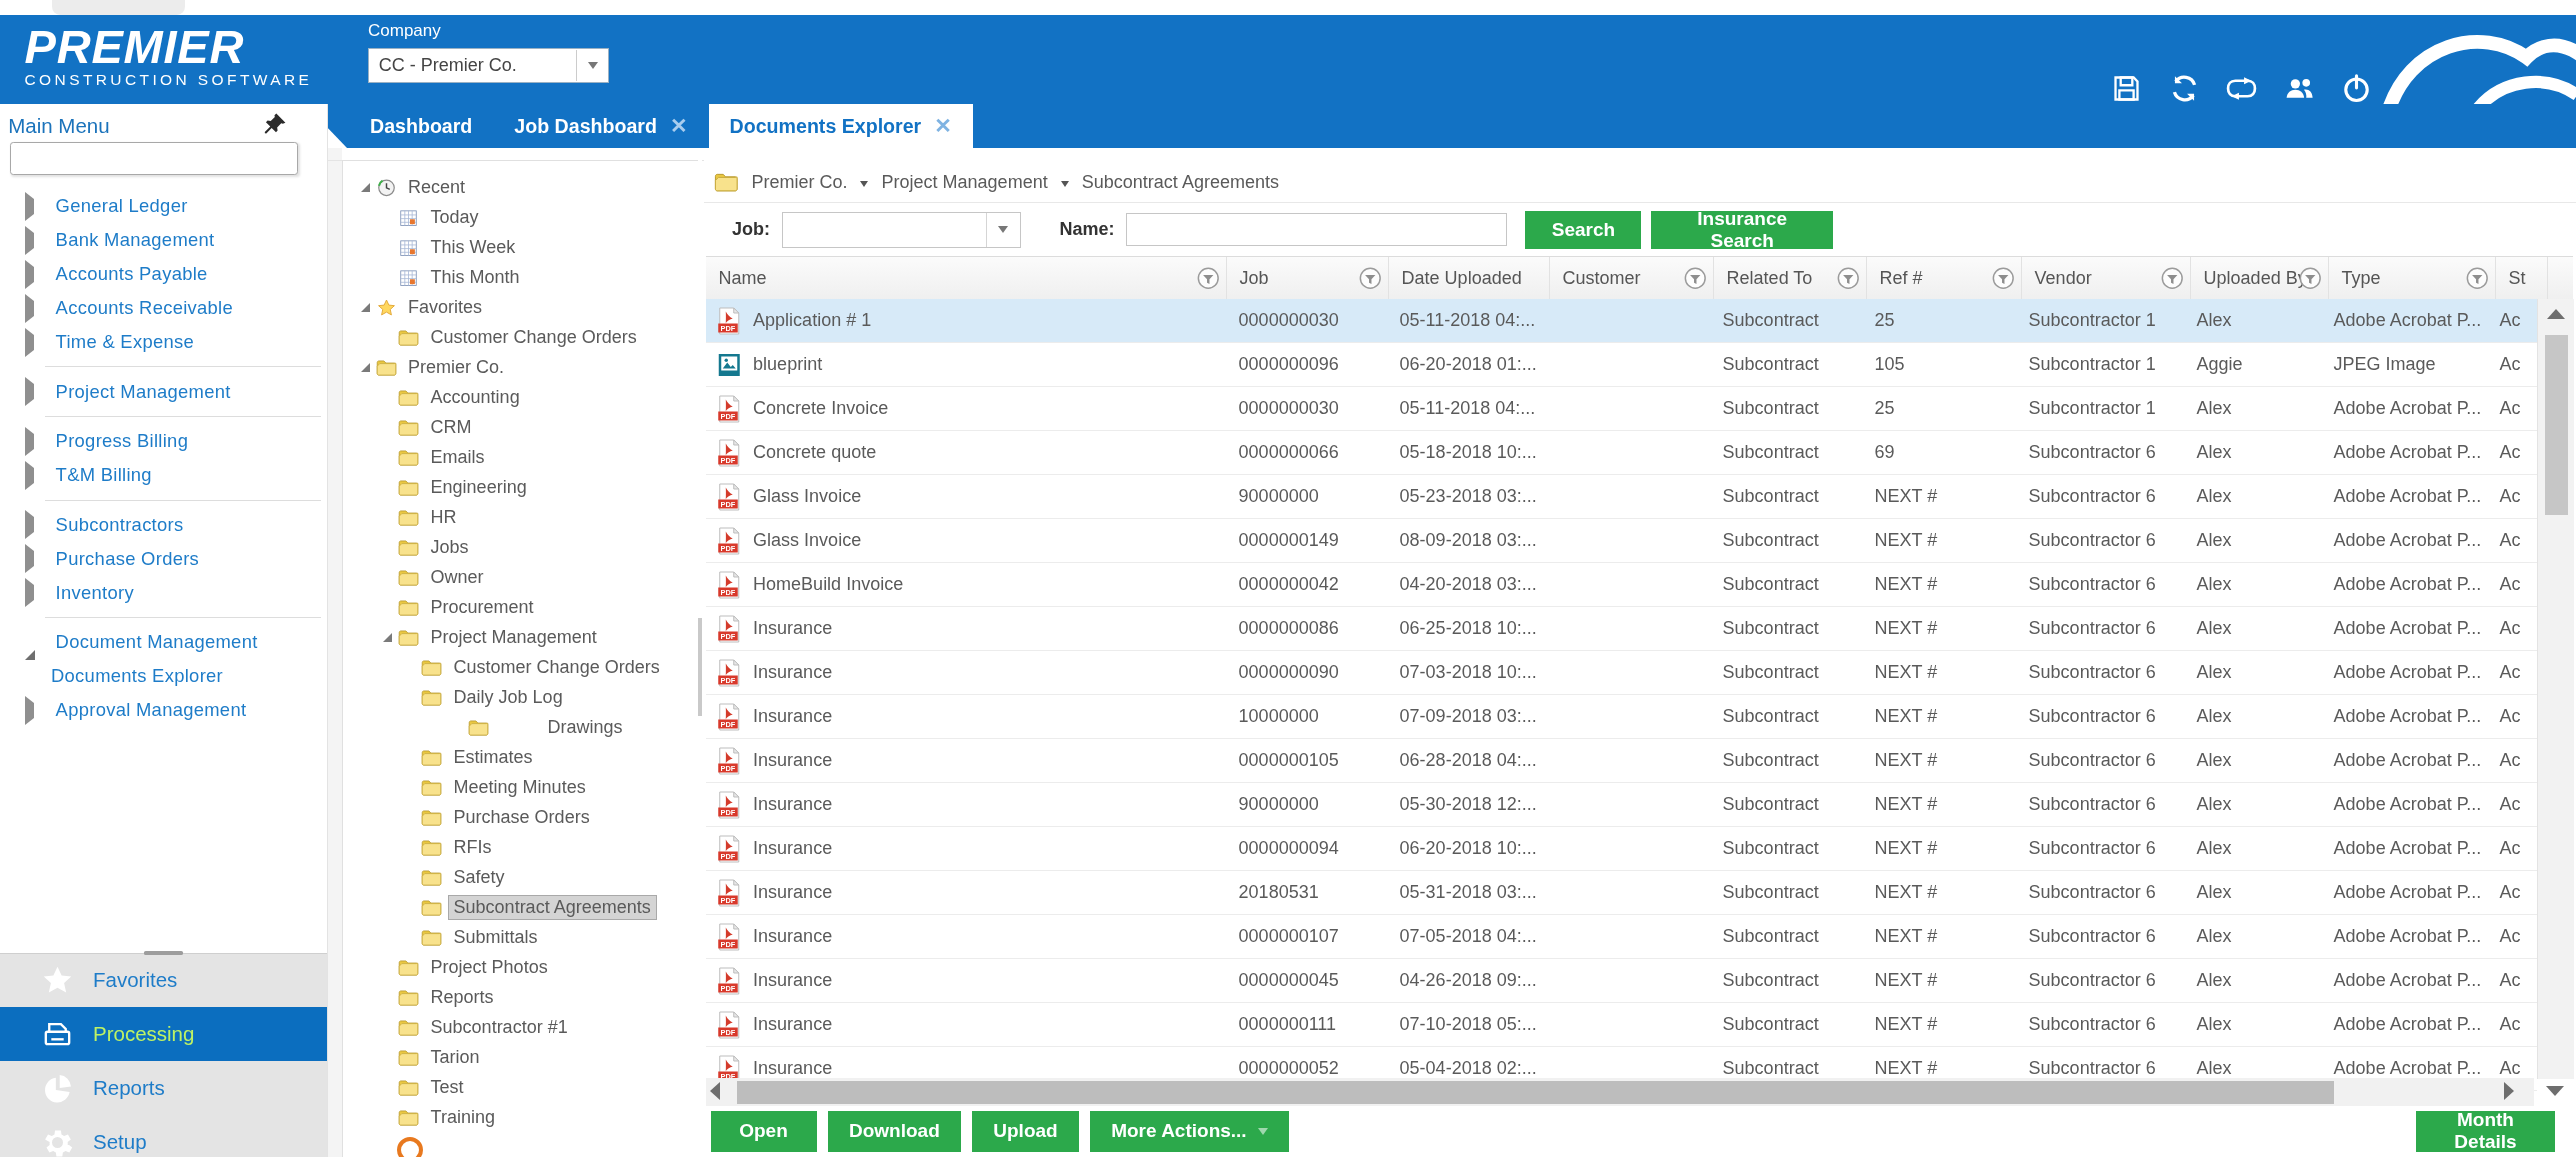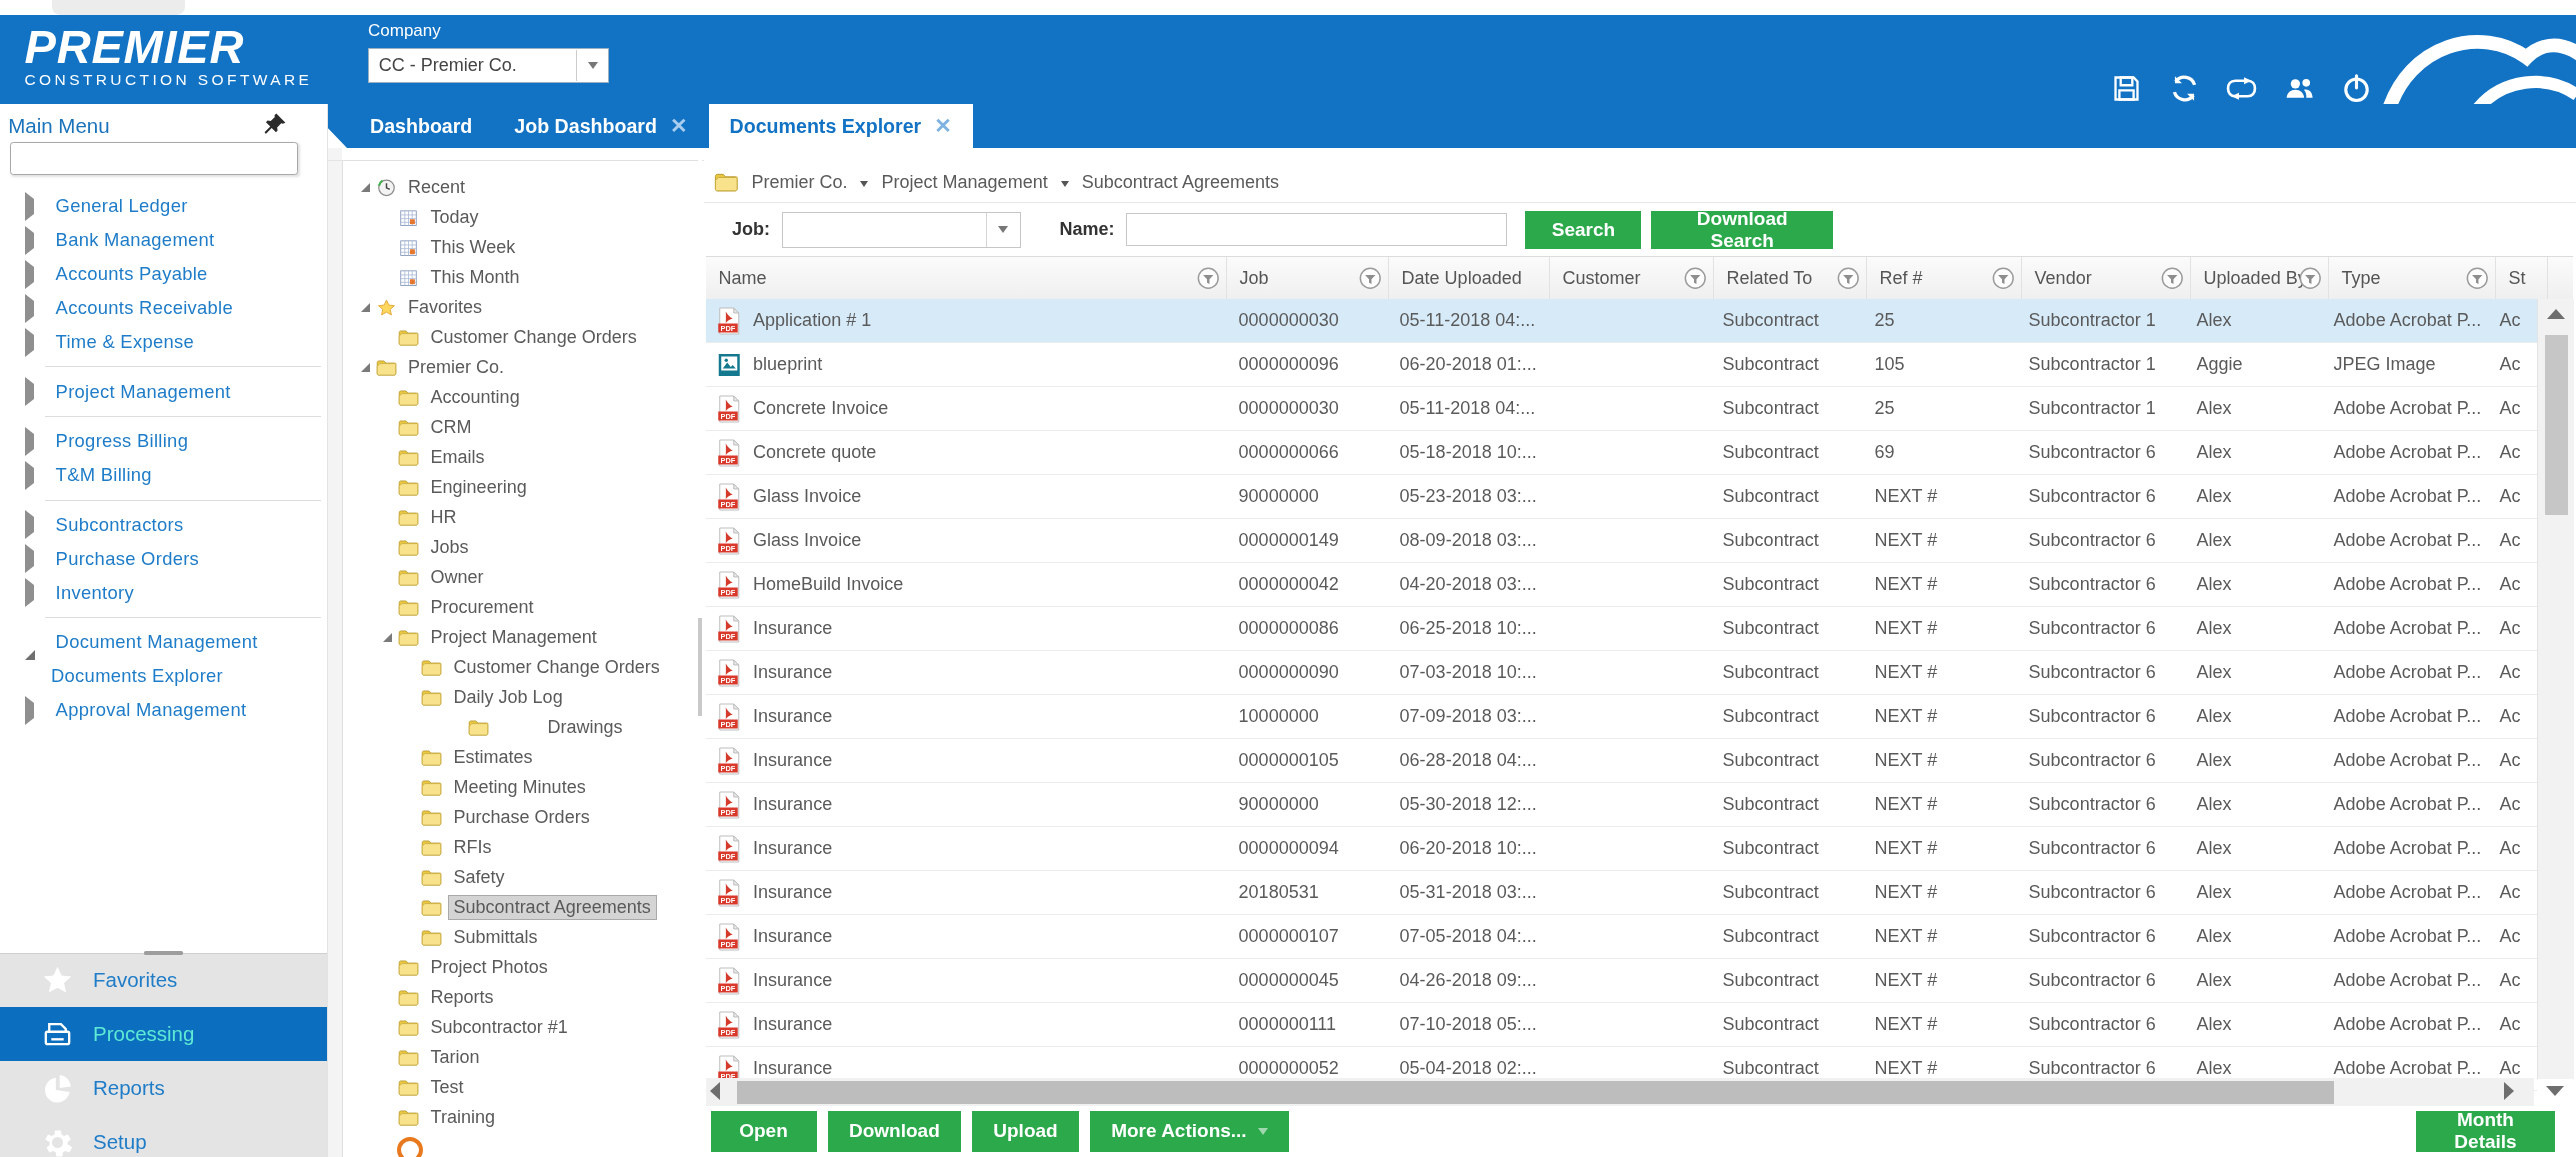--- a/index.html
+++ b/index.html
@@ -54,21 +54,21 @@
   .arrow-expanded{width:0;height:0;border-left:10.6px solid transparent;border-bottom:10.6px solid #6F6F6F;}
 
   .bottom-nav{position:absolute;left:0;top:849px;width:327px;height:327px;background:#E4E4E4;}
   .bn-handle{position:absolute;left:144px;top:-2.5px;width:39px;height:4.1px;background:#9d9d9d;border-radius:1.6px;}
   .bn-divider{position:absolute;left:0;top:0;width:100%;height:0.8px;background:#CFCFCF;}
   .bn-item{display:flex;align-items:center;height:54px;position:relative;cursor:pointer;}
   .bn-item .bicon{width:36px;height:36px;margin-left:39px;display:flex;align-items:center;justify-content:center;}
   .bn-item .bicon svg{width:33px;height:33px;}
   .bn-item .blbl{margin-left:18px;font-size:20.5px;color:#1E7CC8;}
   .bn-item.active{background:#0B6EBF;}
-  .bn-item.active .blbl{color:#5eead4;}
+  .bn-item.active .blbl{color:#bef264;}
 
   
   .content-topline{position:absolute;left:328px;top:160px;width:2248px;height:0.8px;background:#E4E4E4;}
   .gapcol{position:absolute;left:328px;top:148px;width:14px;height:1009px;background:#F4F4F4;}
   .tree-panel{position:absolute;left:342px;top:160px;width:355px;height:997px;background:#fff;
               border:0.8px solid #E0E0E0;border-bottom:none;overflow:hidden;}
   .tree-list{padding-top:11.5px;}
   .tree-row{display:flex;align-items:center;height:30px;}
   .tree-row .slot{width:21px;display:flex;justify-content:center;flex:none;}
   .tree-row .ticon{width:22px;height:21px;flex:none;margin-right:5.7px;display:flex;align-items:center;}
@@ -684,21 +684,21 @@
       <div class="flabel" style="margin-left:28px">Job:</div>
       <div class="jobsel">
         <div class="jval"></div>
         <div class="jbtn">
             <div class="caret"></div>
           </div>
       </div>
       <div class="flabel" style="margin-left:39px">Name:</div>
       <input class="nameinput" value="" style="">
       <button class="gbtn" style="margin-left:18px;width:116px">Search</button>
-      <button class="gbtn" style="margin-left:9.8px;width:182px">Download Search</button>
+      <button class="gbtn" style="margin-left:9.8px;width:182px">Insurance Search</button>
     </div>
 
     <div class="thead" id="thead">
         <div class="th" style="width: 520px;">
           <span class="thlbl">Name</span>
           <span class="fico"><svg viewBox="0 0 26 26">
               <circle cx="13" cy="13" r="10.5" fill="#FDFDFD" stroke="#9B9B9B" stroke-width="1.6"></circle>
               <path d="M7.5 9.5h11l-4.2 4.6v5l-2.6-1.3v-3.7z" fill="#8E8E8E"></path>
             </svg></span>
         </div>

